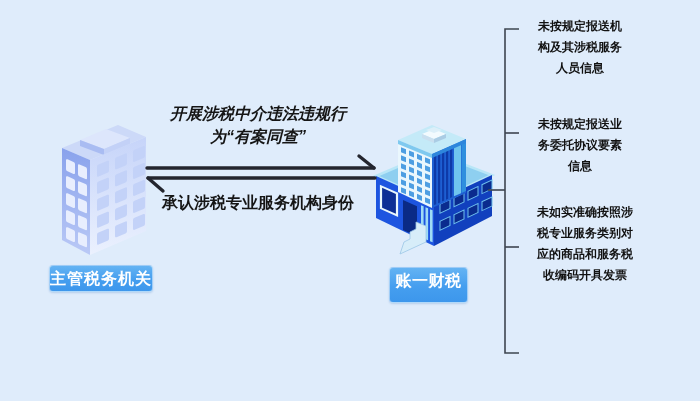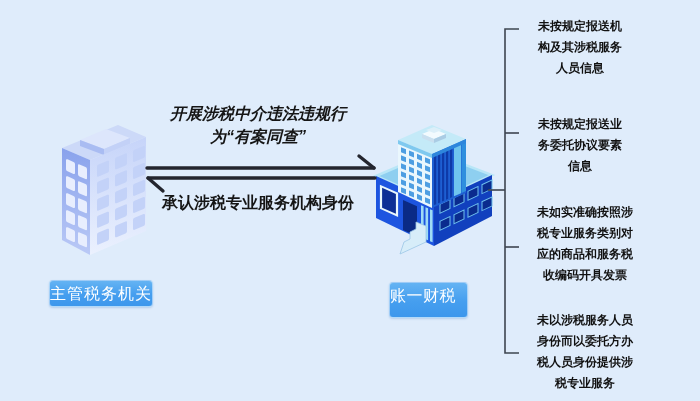--- a/index.html
+++ b/index.html
@@ -3,26 +3,25 @@
 <meta charset="utf-8">
 <style>
   html,body{margin:0;padding:0;}
   .stage{
     position:relative;width:700px;height:401px;overflow:hidden;
     background:#dfecfb;
     font-family:"Liberation Sans","DejaVu Sans",sans-serif;
   }
   .abs{position:absolute;}
   .label-badge{
-    color:#fff;font-weight:normal;
+    color:#fff;font-weight:bold;text-align:center;
     background:linear-gradient(180deg,#64b3f3 0%,#459eef 55%,#3d97ec 100%);
     border:1px solid rgba(255,255,255,.5);
     border-radius:4px;box-sizing:border-box;
     box-shadow:0 1px 2px rgba(60,120,190,.25);
-    margin-top:15px;
   }
   .badge-authority{left:49px;top:265px;width:104px;height:27px;
     font-size:16px;line-height:25px;letter-spacing:1px;}
   .badge-company{left:389px;top:267px;width:79px;height:36px;
     font-size:16px;line-height:26px;letter-spacing:.5px;}
   .arrow-label{
     color:#151515;font-weight:bold;text-align:center;
     white-space:pre-line;
   }
   .arrow-label-top{left:146px;top:102px;width:224px;font-size:16px;line-height:23px;font-style:italic;}
@@ -201,18 +200,14 @@
   <div class="abs violation v0">未按规定报送机
 构及其涉税服务
 人员信息</div>
   <div class="abs violation v1">未按规定报送业
 务委托协议要素
 信息</div>
   <div class="abs violation v2">未如实准确按照涉
 税专业服务类别对
 应的商品和服务税
 收编码开具发票</div>
-  <div class="abs violation v3">未以涉税服务人员
-身份而以委托方办
-税人员身份提供涉
-税专业服务</div>
 
 </div>
 
 </body></html>

